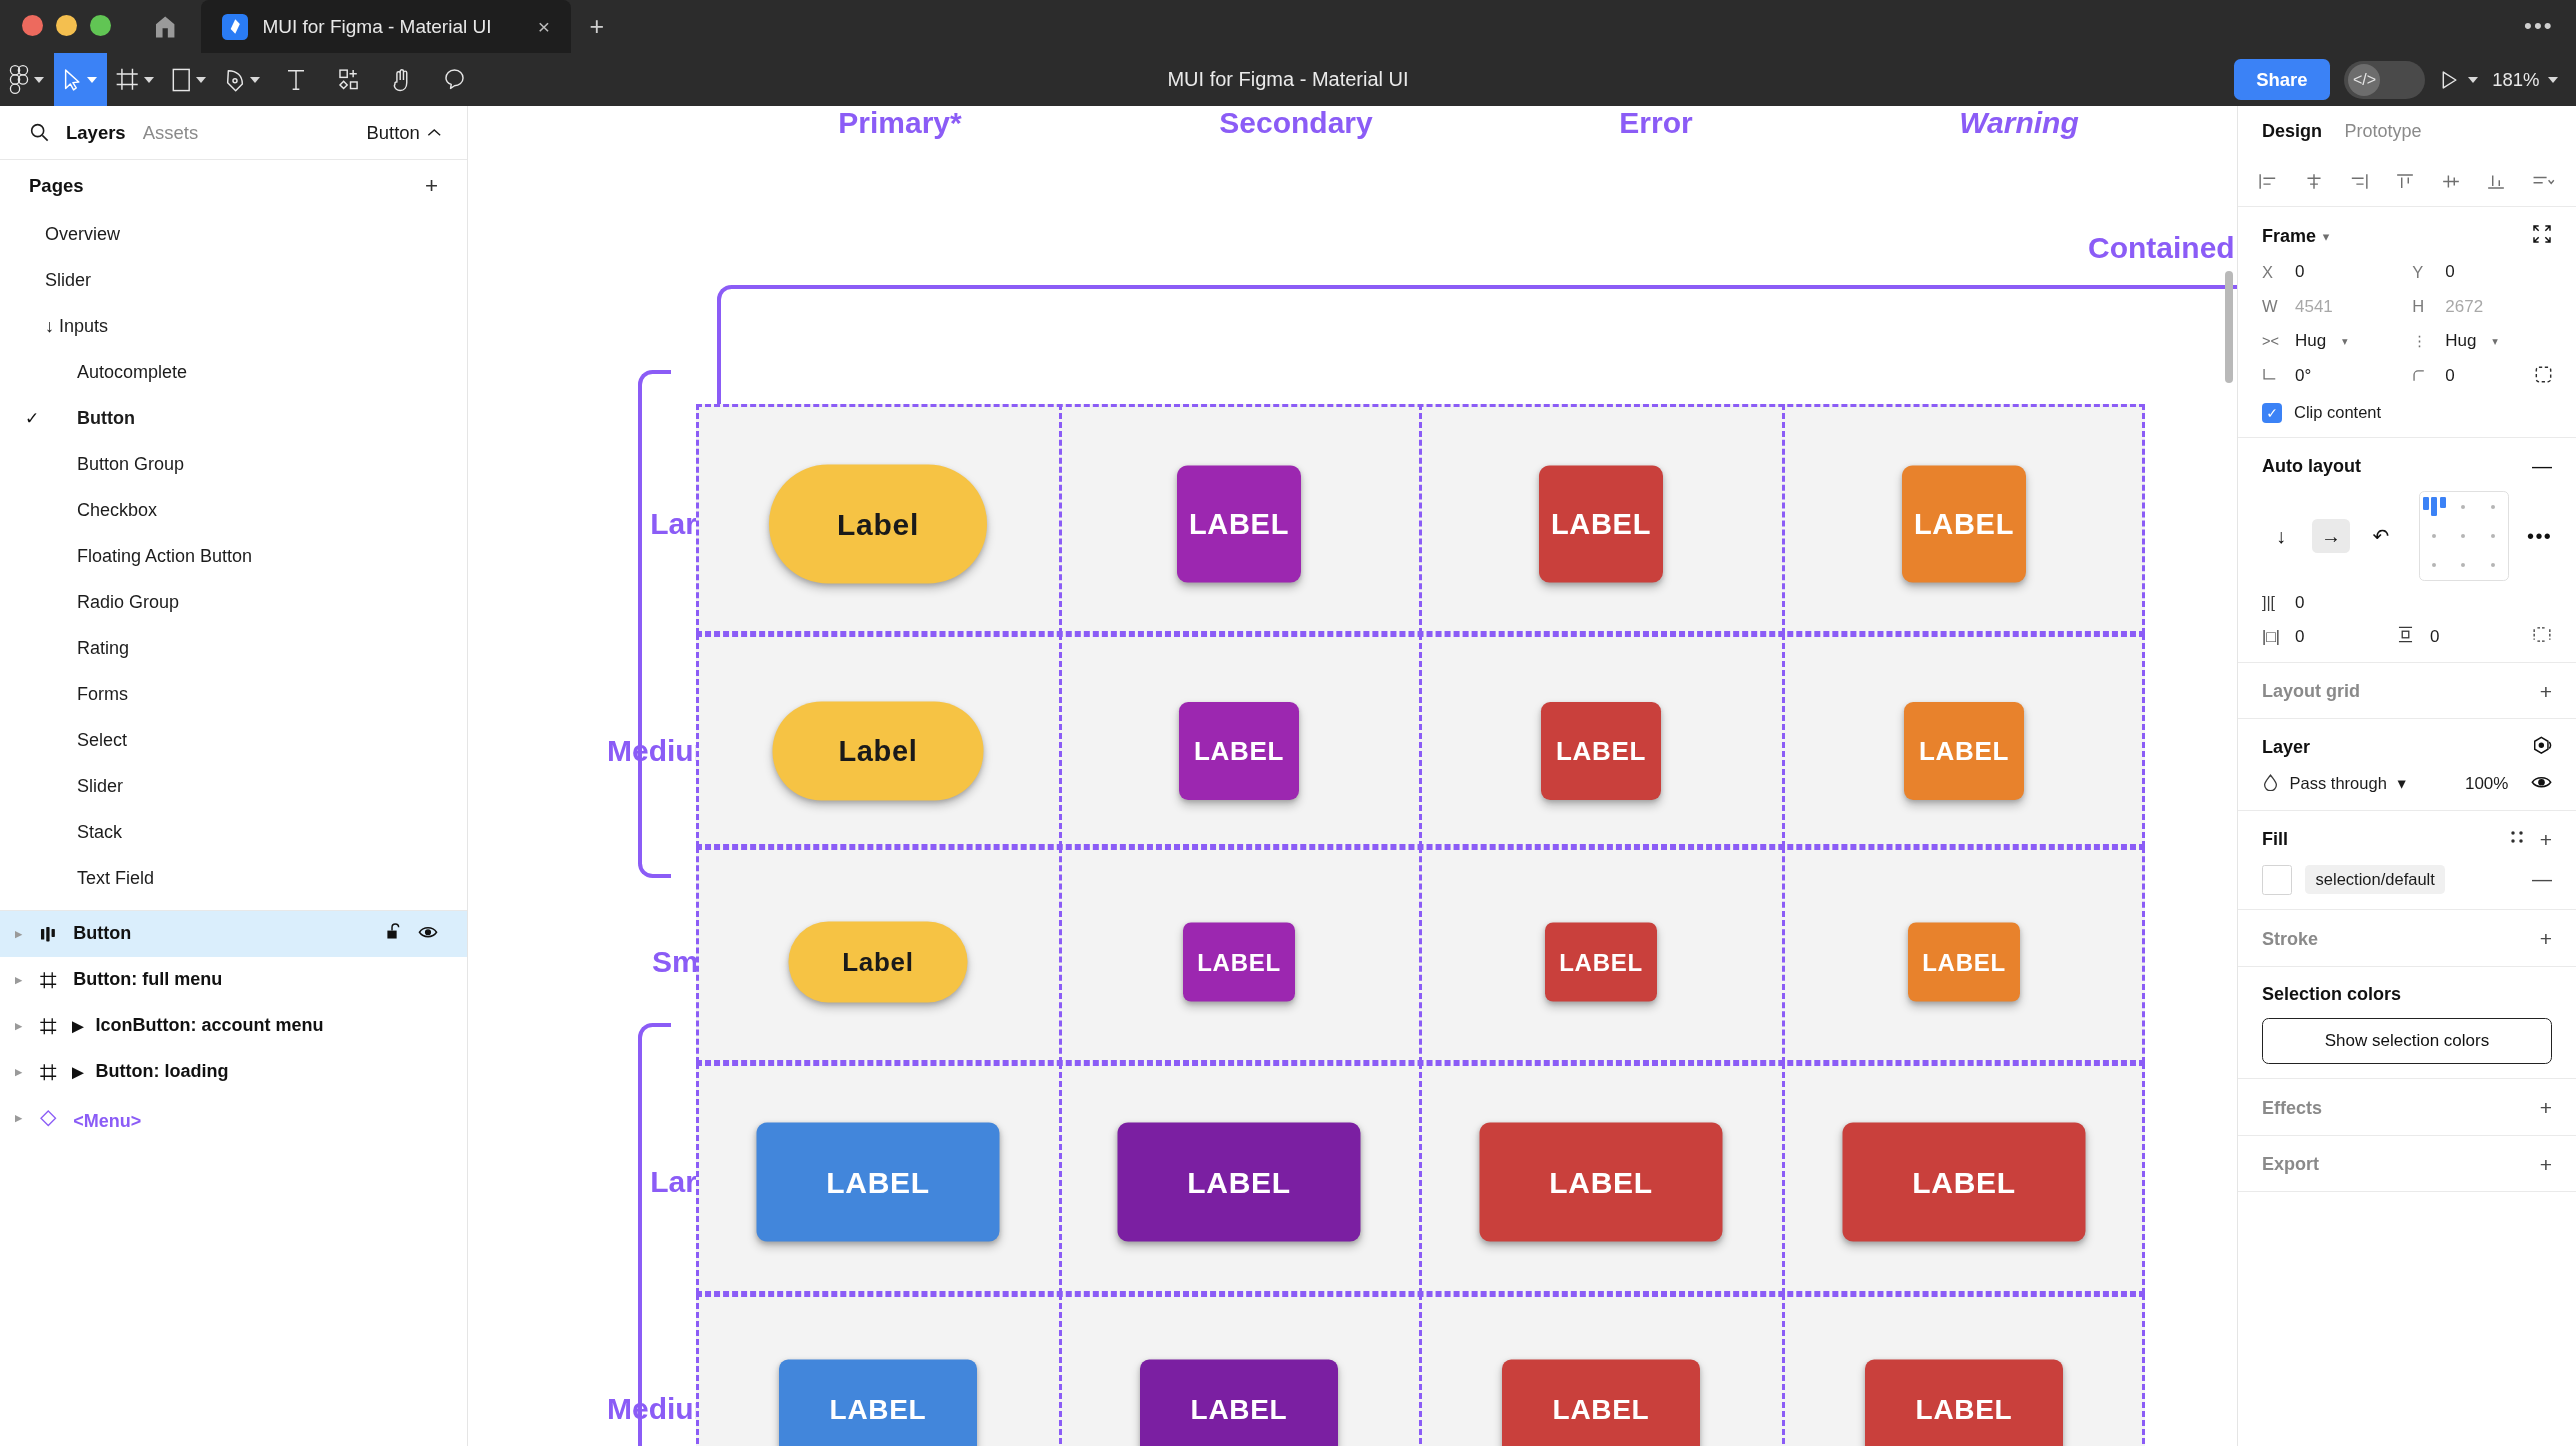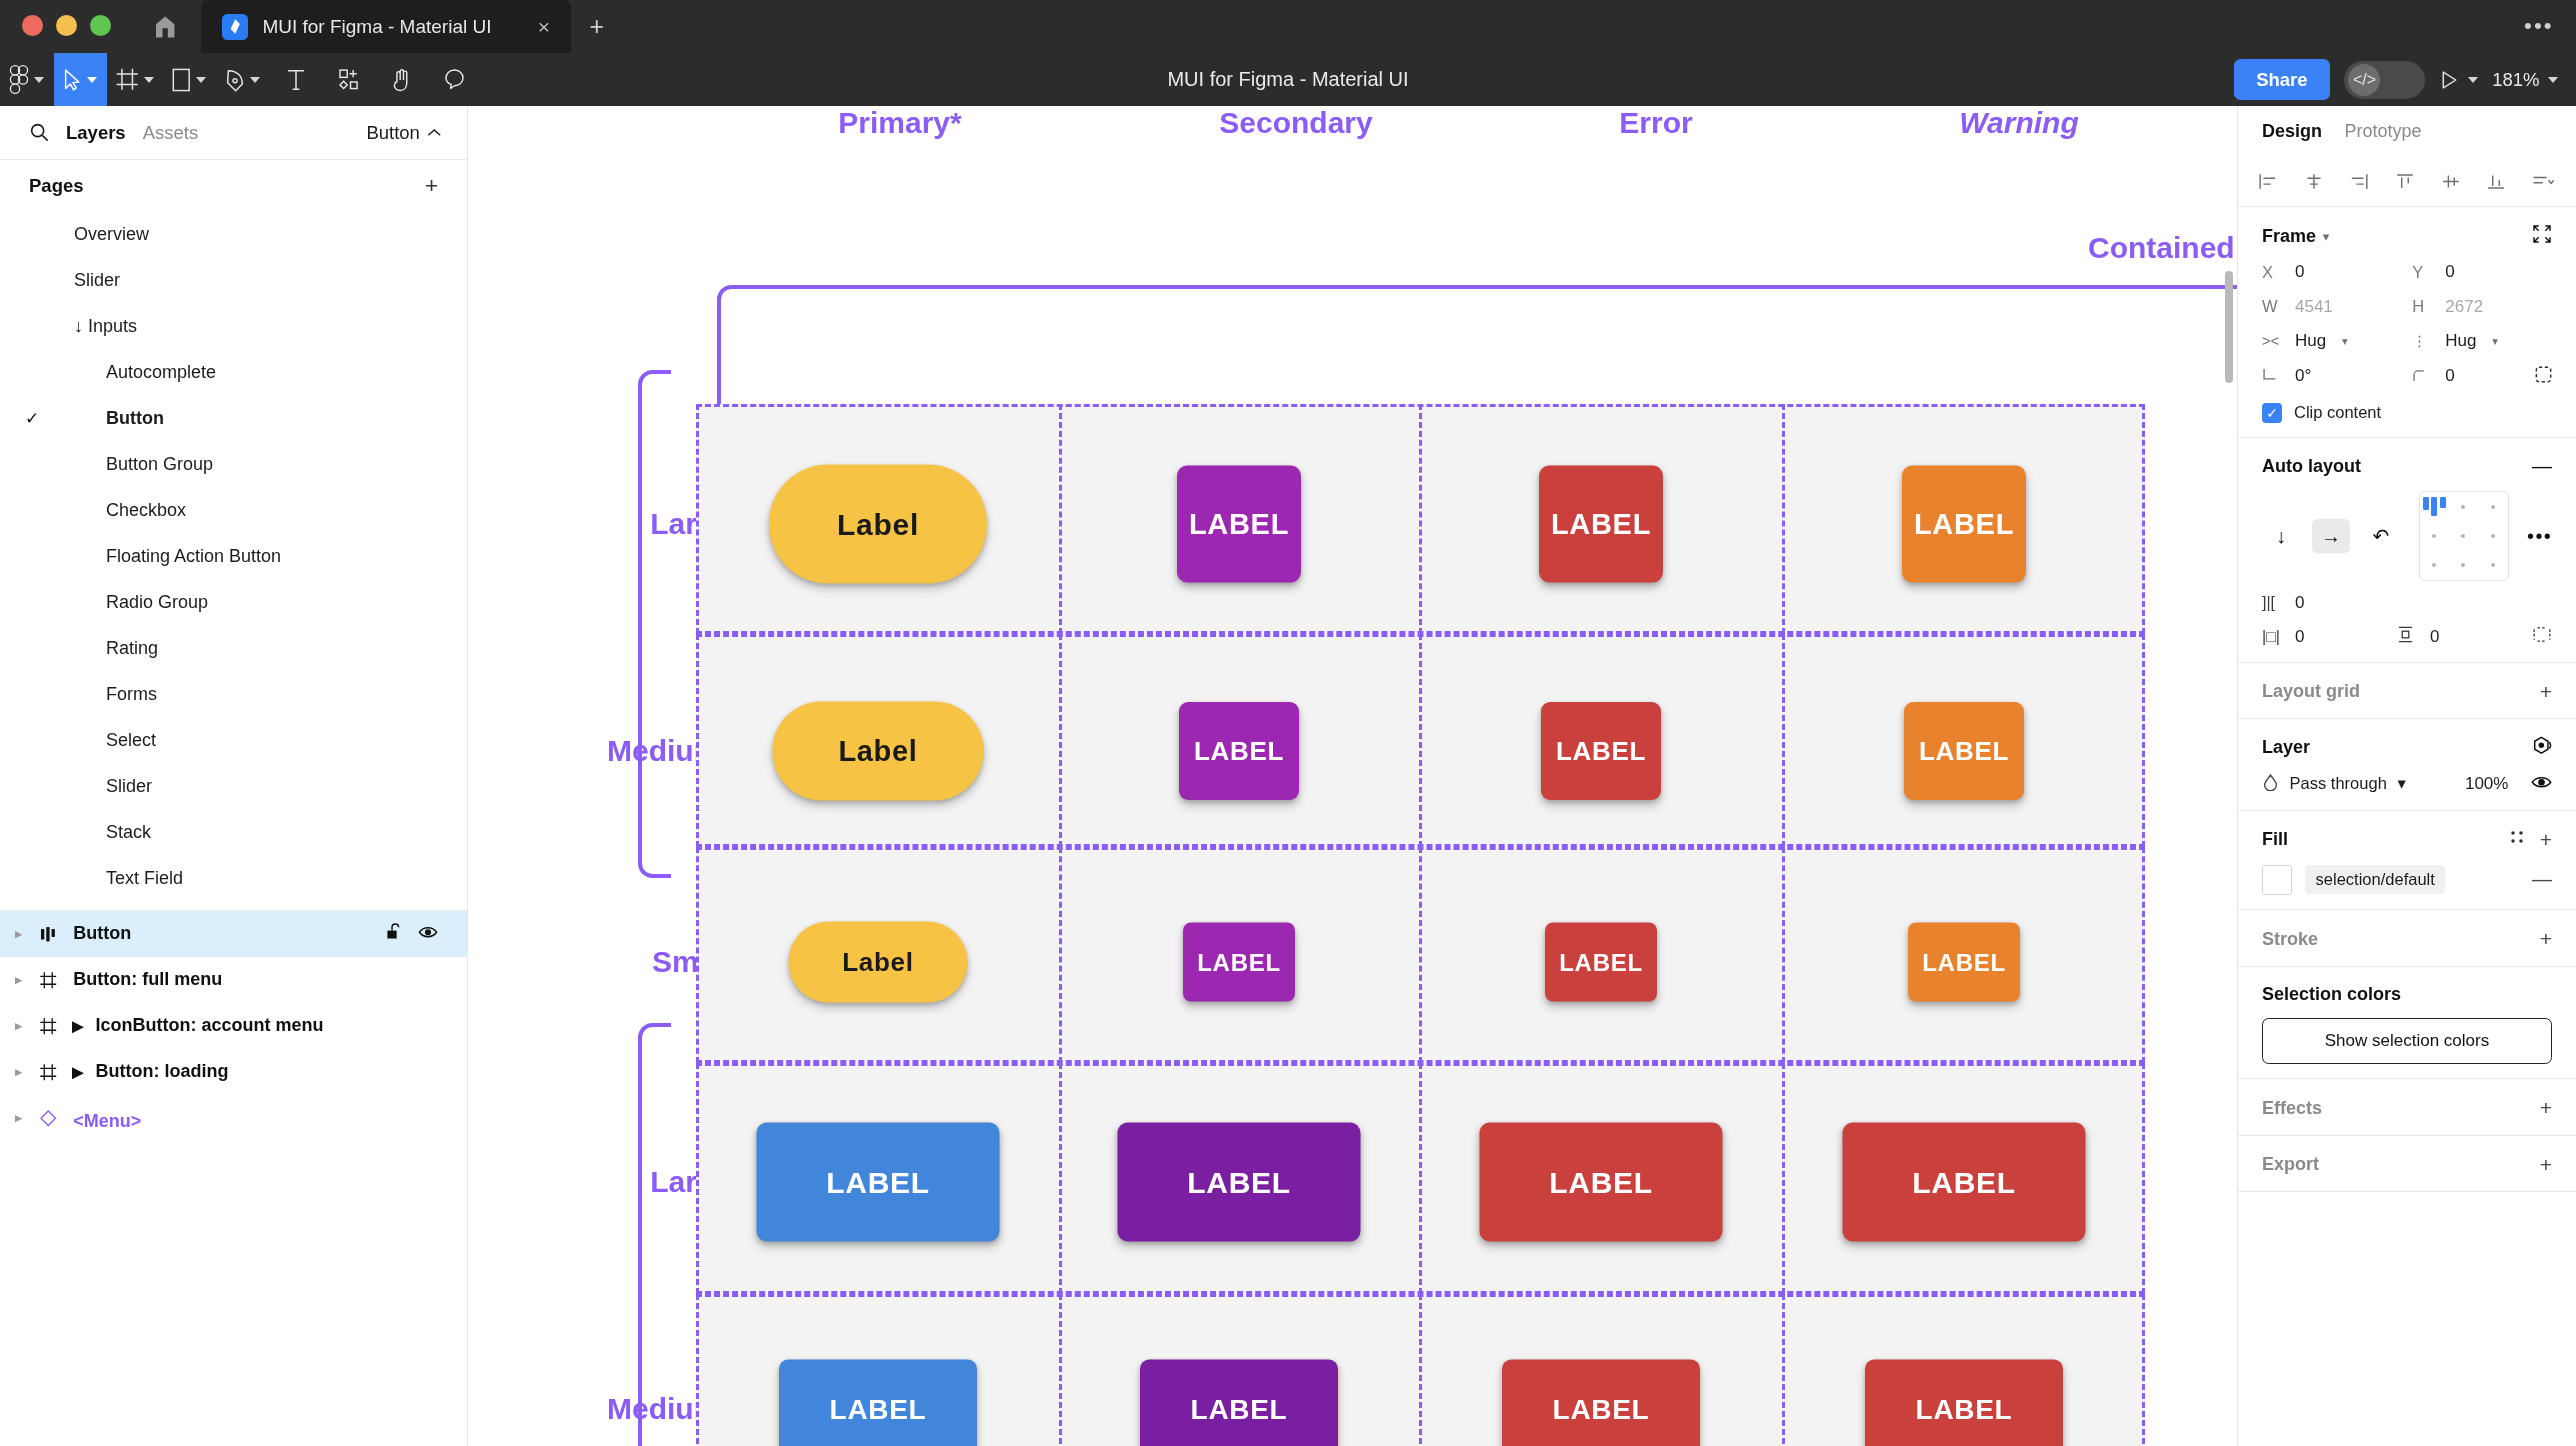--- a/index.html
+++ b/index.html
@@ -98,21 +98,21 @@
   .sb-tabs-right .lbl { font-size: 18.5px; color: #1a1a1a; }
 
   .sb-section-head {
     height: 51px; display: flex; align-items: center; padding: 0 29px;
     font-size: 18.5px; font-weight: bold; color: #111; position: relative;
   }
   .sb-section-head .plus { position: absolute; right: 29px; font-size: 22.4px; color: #333; font-weight: normal; }
 
   .page-item {
     height: 46px; display: flex; align-items: center; font-size: 18px; color: #1c1c1c;
-    position: relative; padding-left: 29px;
+    position: relative; 
   }
   .page-item .tick { position: absolute; left: 25px; font-size: 17px; color: #111; }
   .page-item .txt { display: block; }
   .page-item.lvl1 .txt { padding-left: 45px; }
   .page-item.lvl3 .txt { padding-left: 77px; }
   .page-item.bold .txt { font-weight: bold; }
 
   .sb-divider { height: 0.7px; background: #e8e8e8; margin: 9.2px 0 0 0; }
 
   .layer-row {

